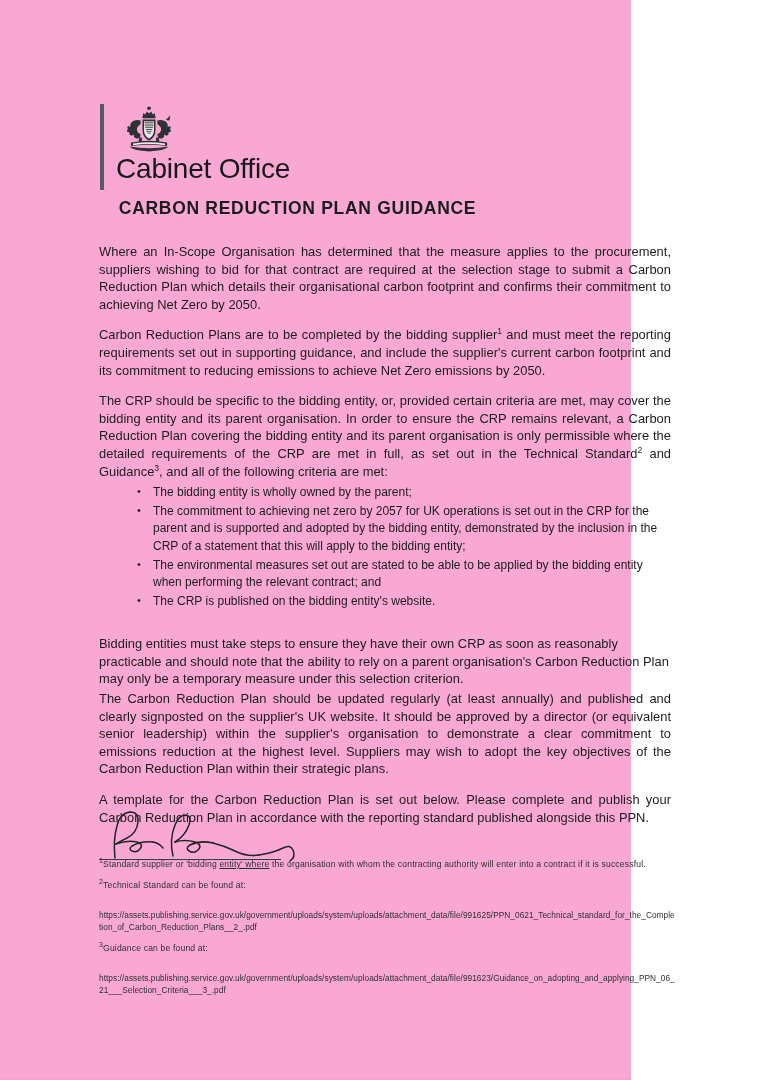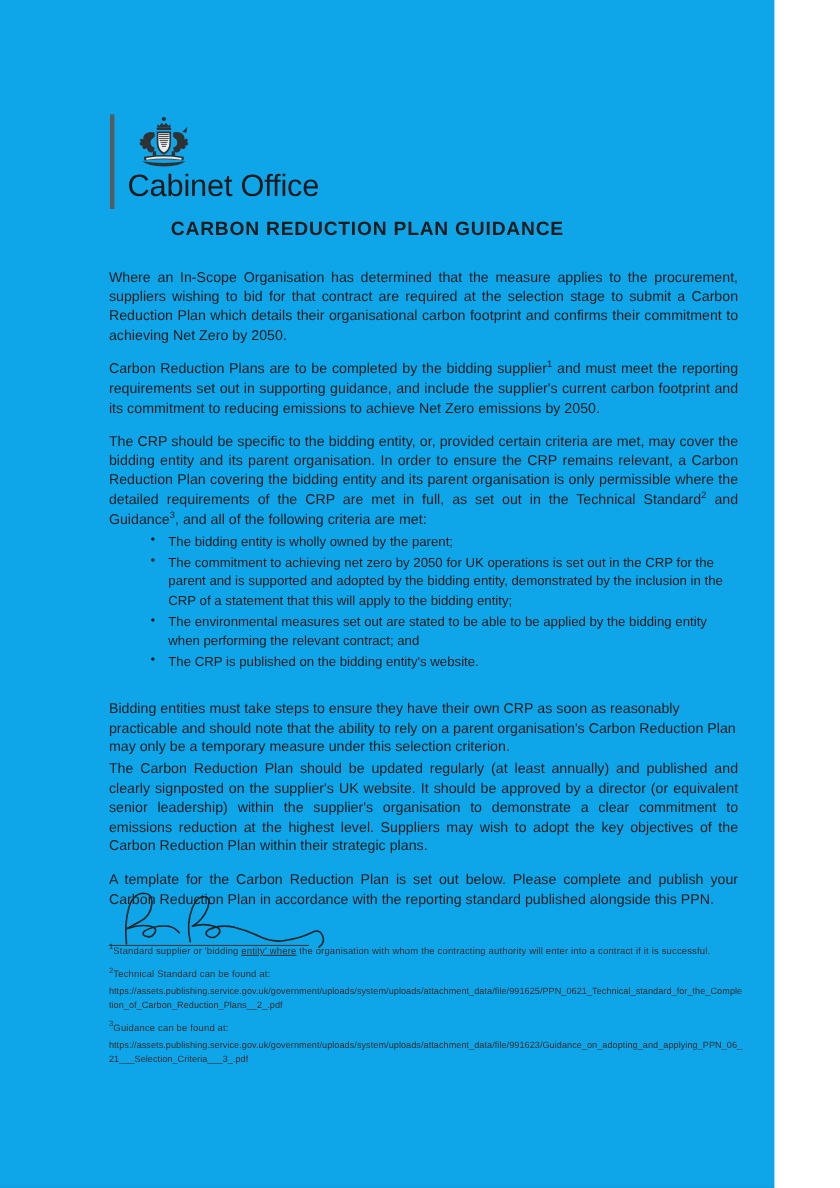--- a/index.html
+++ b/index.html
@@ -11,23 +11,23 @@
     width: 764px;
     height: 1080px;
     overflow: hidden;
     font-family: "Liberation Sans", sans-serif;
     color: #111111;
     -webkit-font-smoothing: antialiased;
   }
 
   .page {
     position: relative;
-    width: 704px;
+    width: 631px;
     height: 1080px;
-    background: #0ea5e9;
+    background: #f9a8d4;
     box-sizing: border-box;
   }
 
   
   .scan-edge {
     position: absolute;
     left: 0;
     right: 0;
     bottom: 0;
     height: 3px;
@@ -177,21 +177,21 @@
   .fn-text .marker {
     font-size: 7px;
     vertical-align: super;
     line-height: 0;
   }
   .fn-url {
     font-size: 8.3px;
     line-height: 12.2px;
     letter-spacing: 0.04px;
     word-break: break-all;
-    margin-top: 4px;
+    margin-top: 18px;
   }
   .fn-underline { text-decoration: underline; }
 </style>
 </head>
 <body>
 
 <div class="page">
 
   <div class="masthead">
     <div class="masthead-rule"></div>
@@ -248,21 +248,21 @@
 
 
     <p class="para">Where an In-Scope Organisation has determined that the measure applies to the procurement, suppliers wishing to bid for that contract are required at the selection stage to submit a Carbon Reduction Plan which details their organisational carbon footprint and confirms their commitment to achieving Net Zero by 2050.</p>
 
     <p class="para"><span>Carbon Reduction Plans are to be completed by the bidding supplier</span><sup class="fn">1</sup><span> and must meet the reporting requirements set out in supporting guidance, and include the supplier's current carbon footprint and its commitment to reducing emissions to achieve Net Zero emissions by 2050.</span></p>
 
     <p class="para nogap"><span>The CRP should be specific to the bidding entity, or, provided certain criteria are met, may cover the bidding entity and its parent organisation. In order to ensure the CRP remains relevant, a Carbon Reduction Plan covering the bidding entity and its parent organisation is only permissible where the detailed requirements of the CRP are met in full, as set out in the Technical Standard</span><sup class="fn">2</sup><span> and Guidance</span><sup class="fn">3</sup><span>, and all of the following criteria are met:</span></p>
 
     <ul class="criteria">
       <li>The bidding entity is wholly owned by the parent;</li>
-      <li>The commitment to achieving net zero by 2050 for UK operations is set out in the CRP for the parent and is supported and adopted by the bidding entity, demonstrated by the inclusion in the CRP of a statement that this will apply to the bidding entity;</li>
+      <li>The commitment to achieving net zero by 2057 for UK operations is set out in the CRP for the parent and is supported and adopted by the bidding entity, demonstrated by the inclusion in the CRP of a statement that this will apply to the bidding entity;</li>
       <li>The environmental measures set out are stated to be able to be applied by the bidding entity when performing the relevant contract; and</li>
       <li>The CRP is published on the bidding entity's website.</li>
     </ul>
 
     <div class="gap-block"></div>
 
     <p class="para left tight">Bidding entities must take steps to ensure they have their own CRP as soon as reasonably practicable and should note that the ability to rely on a parent organisation's Carbon Reduction Plan may only be a temporary measure under this selection criterion.</p>
 
     <p class="para">The Carbon Reduction Plan should be updated regularly (at least annually) and published and clearly signposted on the supplier's UK website. It should be approved by a director (or equivalent senior leadership) within the supplier's organisation to demonstrate a clear commitment to emissions reduction at the highest level. Suppliers may wish to adopt the key objectives of the Carbon Reduction Plan within their strategic plans.</p>
 

